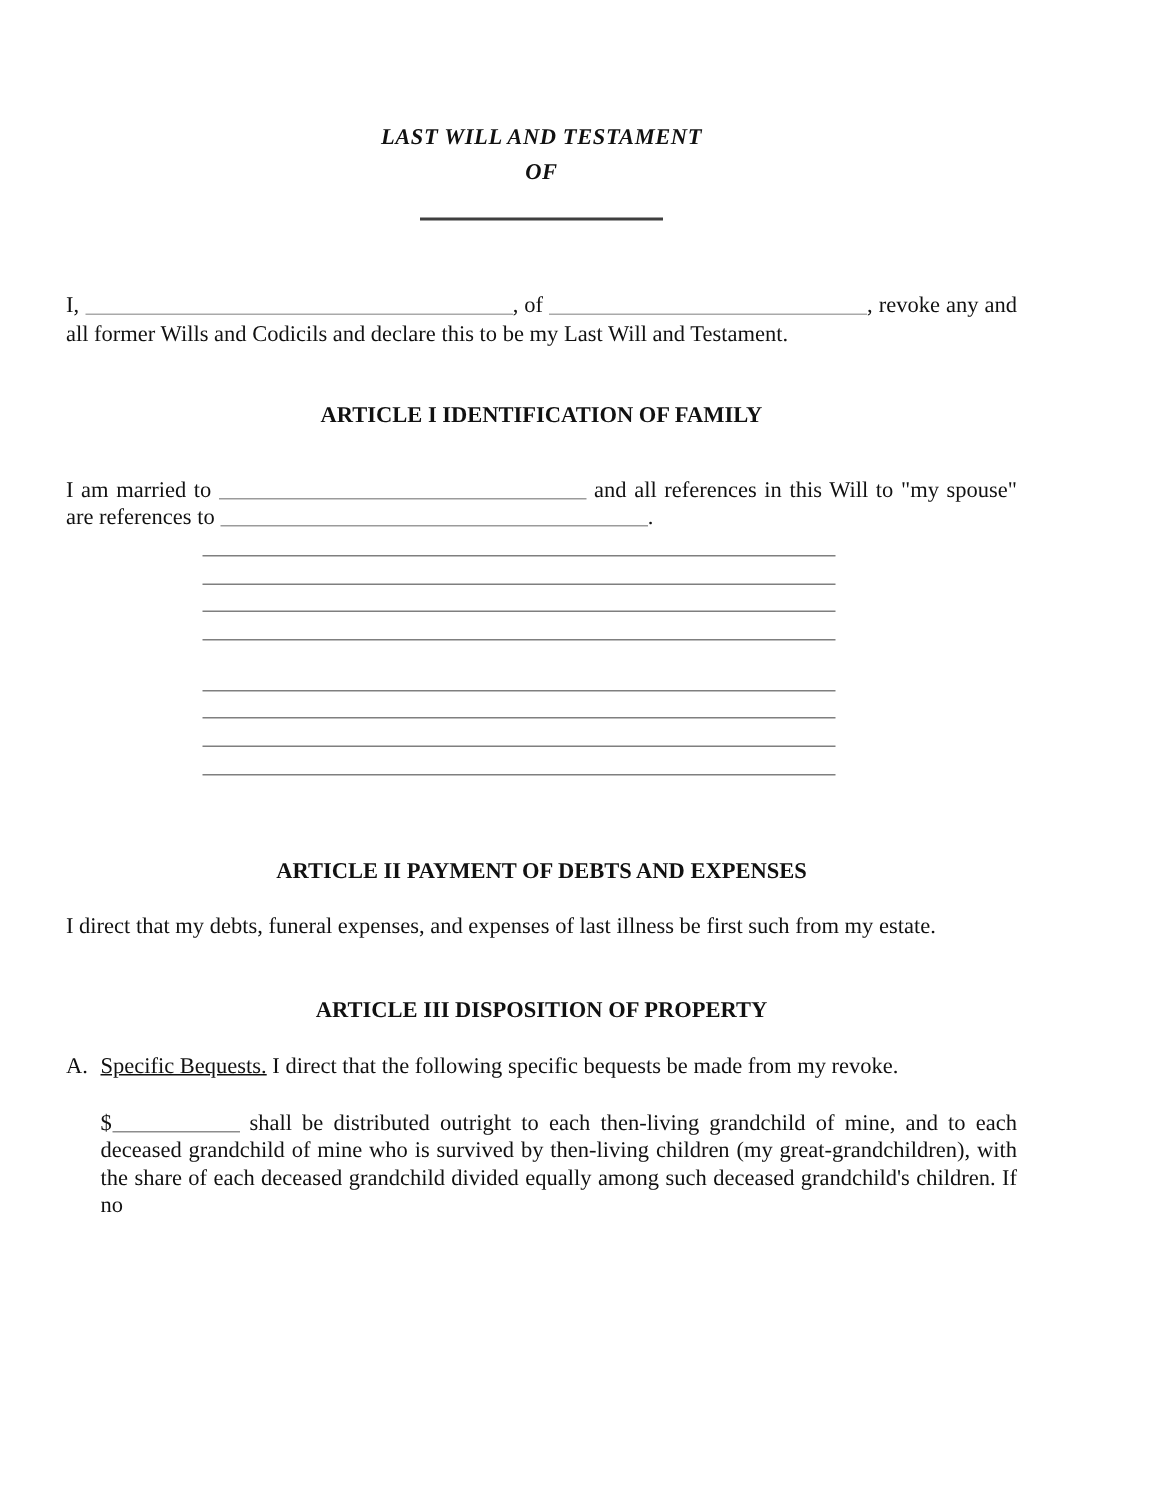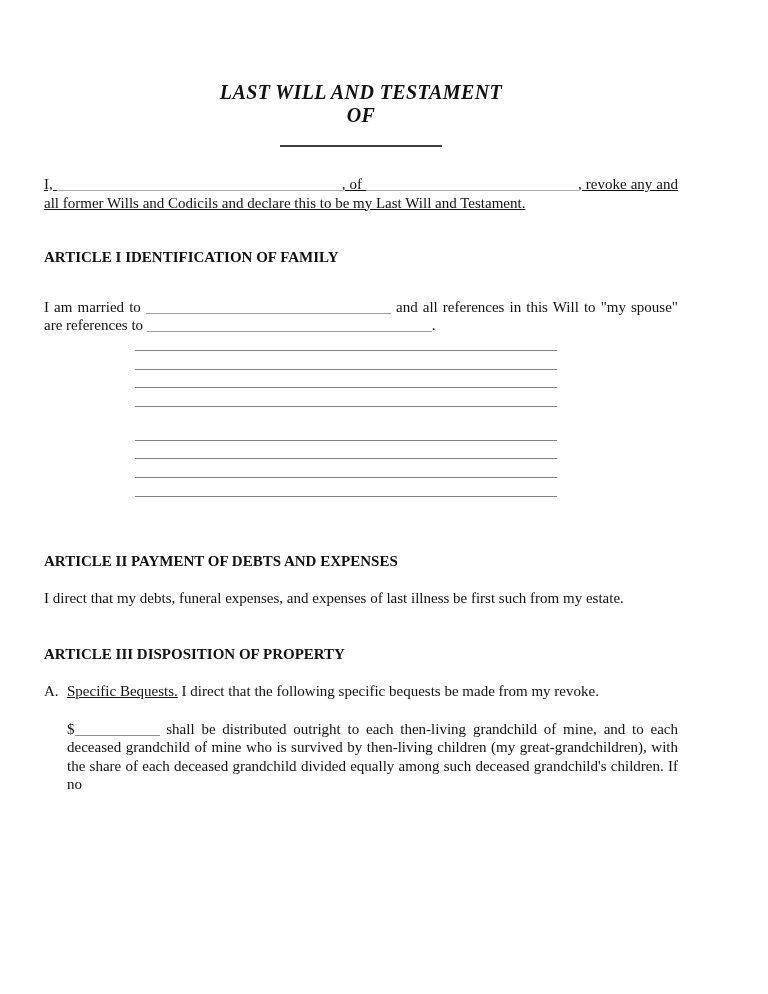--- a/index.html
+++ b/index.html
@@ -14,33 +14,33 @@
     font-size: 15px;
     line-height: 18.6px;
     padding: 0 90px 0 44px;
     overflow: hidden;
   }
   .doc-title {
     margin-top: 81px;
     text-align: center;
     font-weight: bold;
     font-style: italic;
-    font-size: 20px;
+    font-size: 15px;
     line-height: 23px;
     letter-spacing: 0.4px;
   }
   .title-rule {
     width: 162px;
     height: 0;
     border-top: 2px solid #3f3f3f;
     margin: 18px auto 0 auto;
   }
   p { margin: 0; text-align: justify; }
-  .p-open     { margin-top: 28px; text-decoration: underline; }
-  .heading    { font-weight: bold; text-align: left; }
+  .p-open     { margin-top: 48px; }
+  .heading    { font-weight: bold; text-align: center; }
   .h-art1     { margin-top: 36px; }
   .p-married  { margin-top: 31px; }
   .p-children { margin-top: 16px; }
   .rules      { margin-top: 15px; }
   .rules-grand{ margin-top: 15.5px; }
   .rule {
     height: 18.6px;
     width: 422px;
     margin-left: 91px;
     border-top: 1px solid #7f7f7f;

